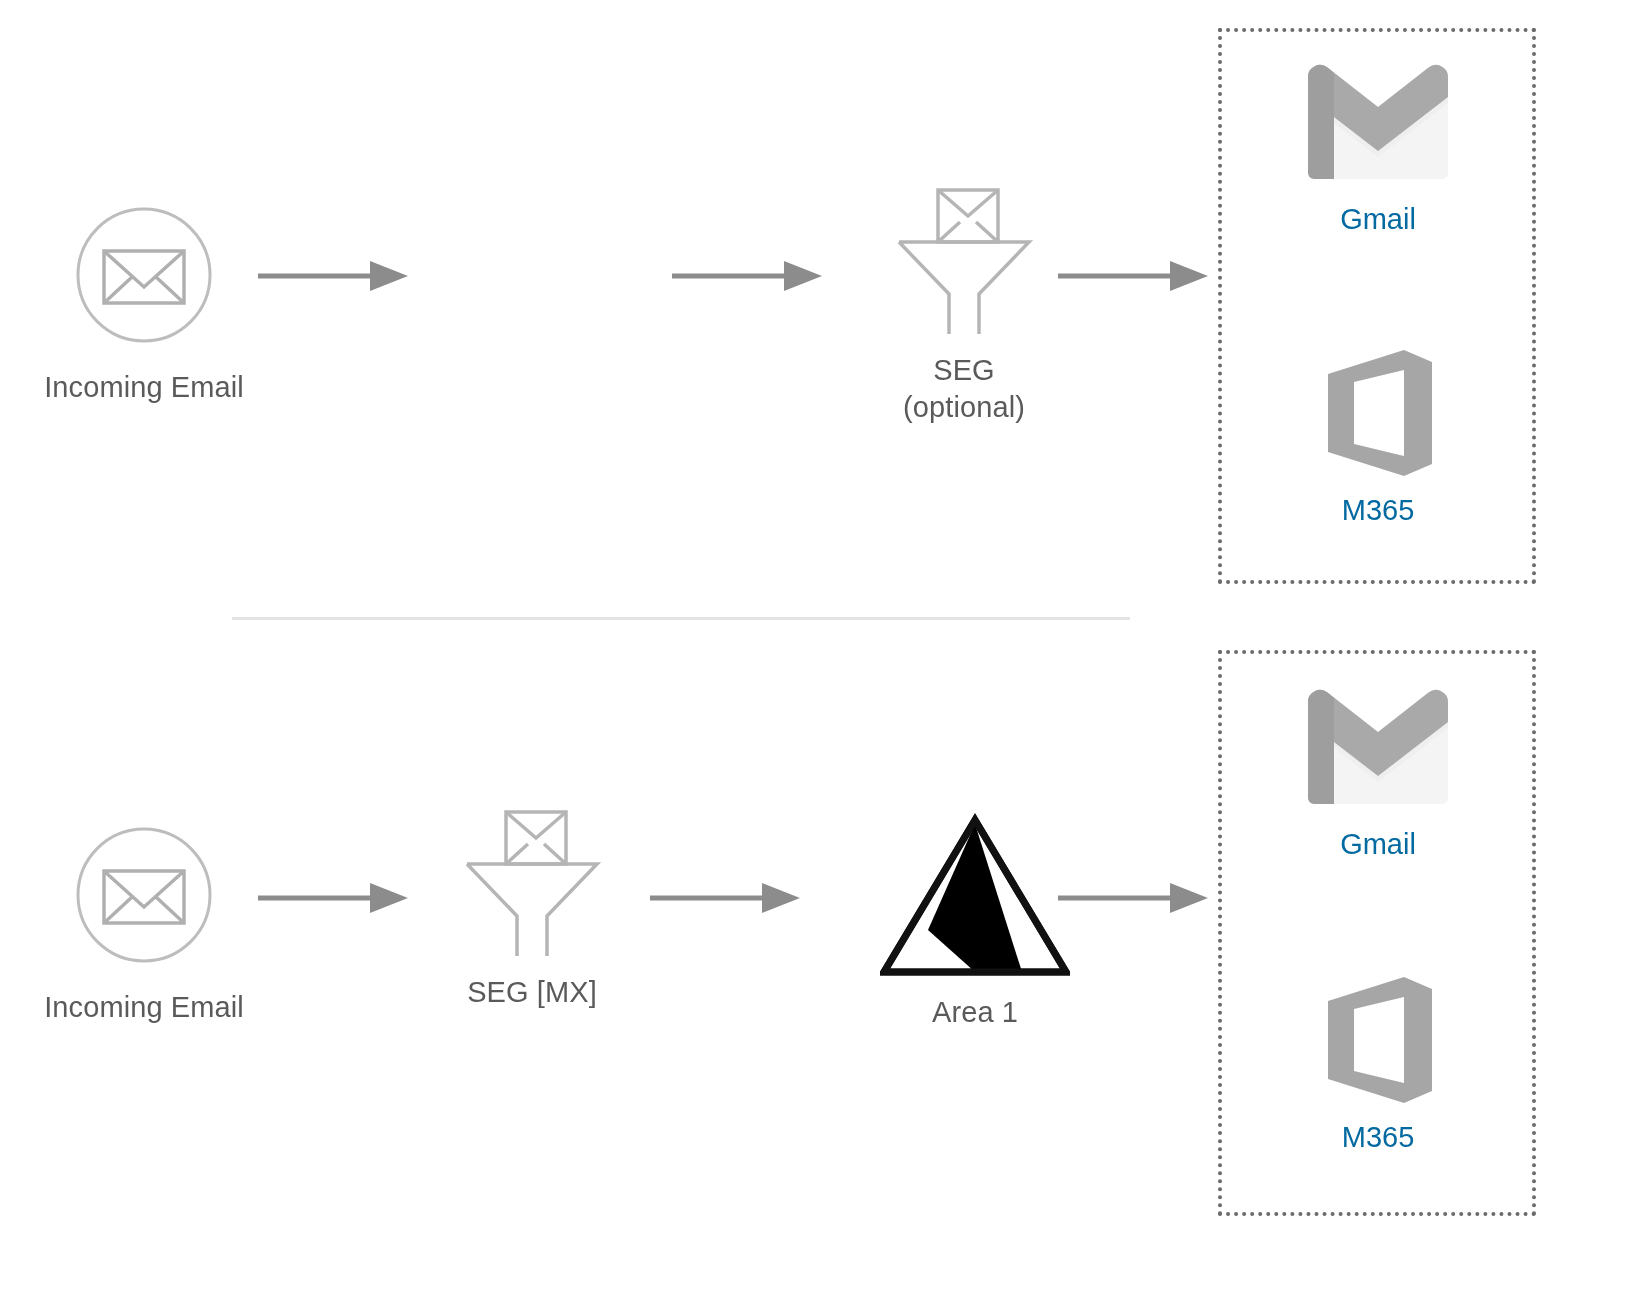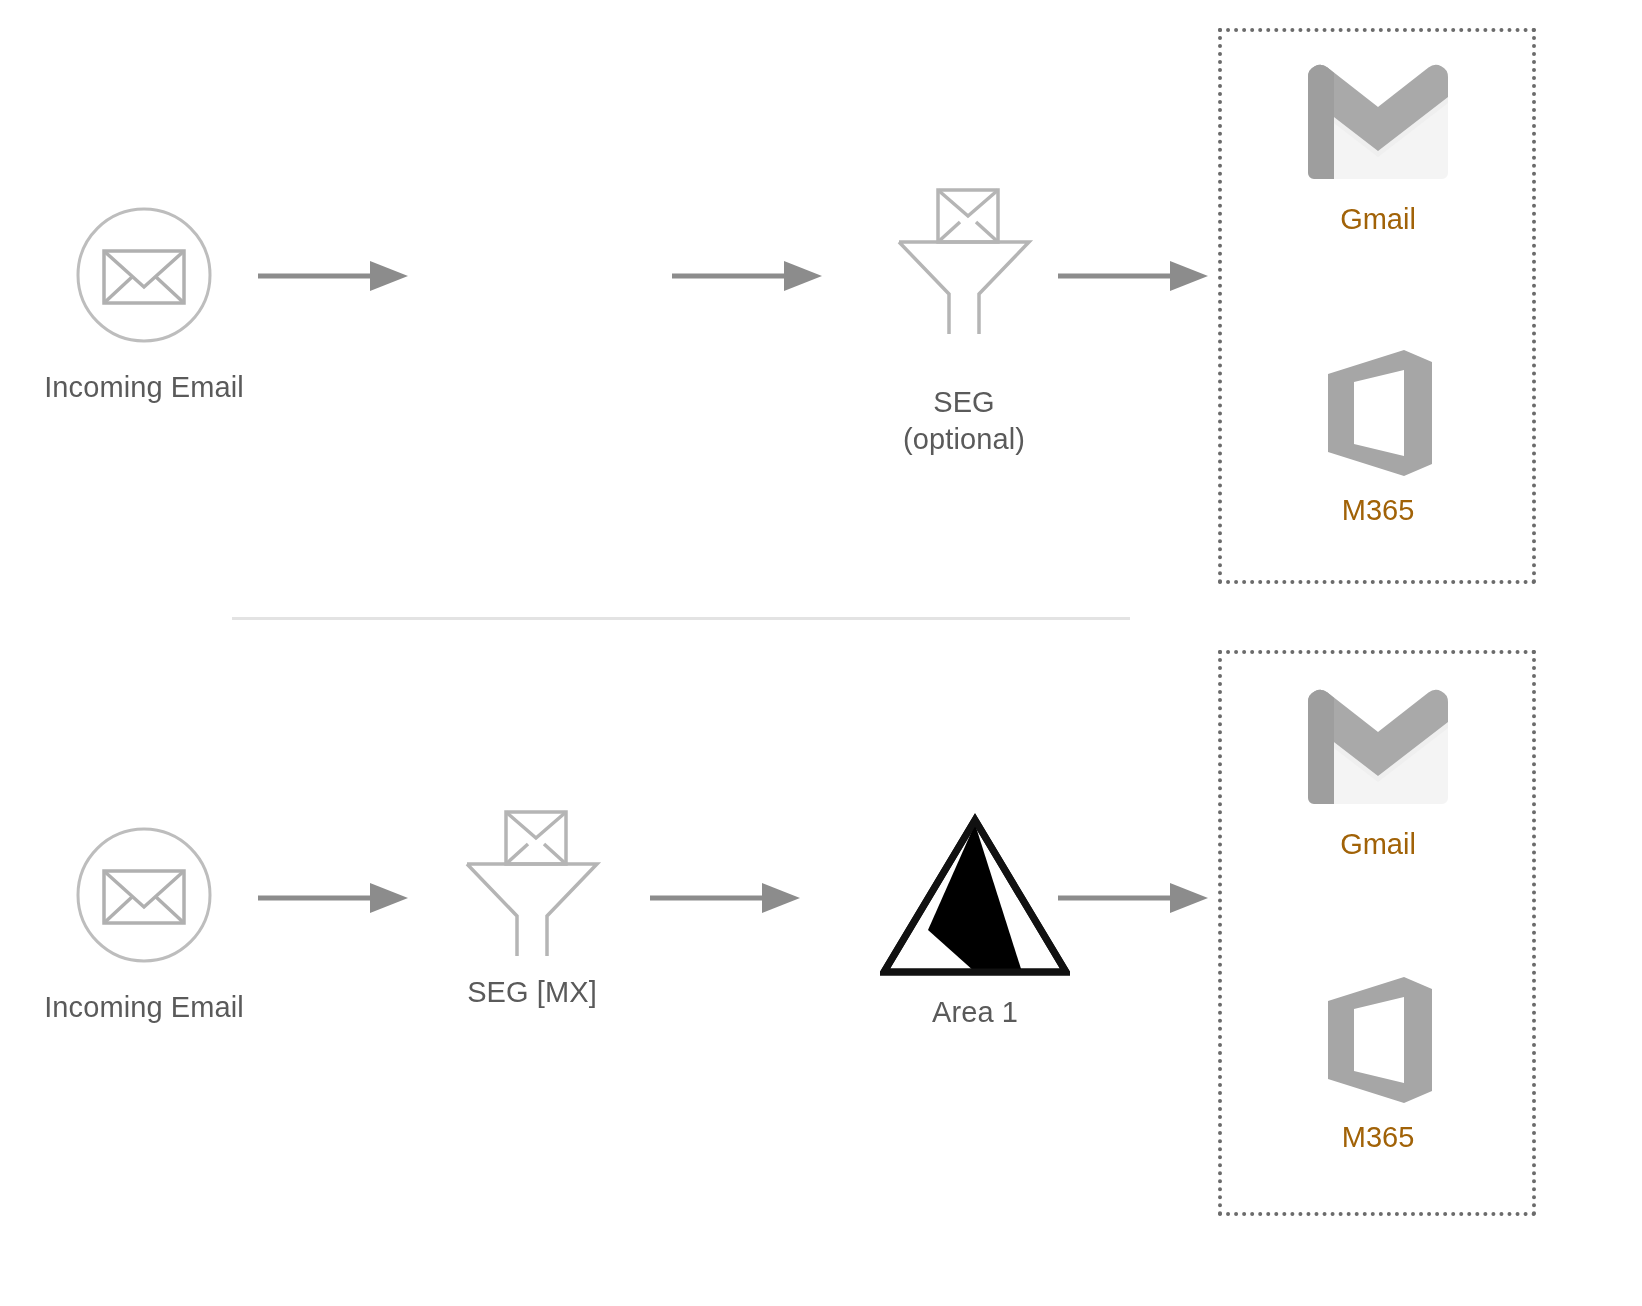--- a/index.html
+++ b/index.html
@@ -48,21 +48,21 @@
   }
   .dest-item {
     position: absolute;
     display: flex;
     flex-direction: column;
     align-items: center;
   }
   .dest-label {
     margin-top: 16px;
     font-size: 29px;
-    color: #a16207;
+    color: #0369a1;
     text-align: center;
   }
 
   
   .divider {
     position: absolute;
     background: #e3e3e3;
     height: 3px;
   }
 </style>
@@ -91,21 +91,21 @@
   </div>
 
 
   <div class="arrow" style="left:672px; top:258px;">
     <svg width="152" height="36" viewBox="0 0 152 36">
       <line x1="0" y1="18" x2="118" y2="18" stroke="#8c8c8c" stroke-width="5"></line>
       <polygon points="112,3 150,18 112,33" fill="#8c8c8c"></polygon>
     </svg>
   </div>
 
-  <div class="node" style="left:875px; top:178px; width:178px;gap:32px;">
+  <div class="node" style="left:875px; top:178px; width:178px;">
     <div class="node-art">
       <svg width="178" height="160" viewBox="0 0 178 160">
         <g fill="none" stroke="#b5b5b5" stroke-width="3.5">
           <rect x="63" y="12" width="60" height="52"></rect>
           <path d="M63 12 L93 38 L123 12"></path>
           <path d="M63 64 L85 44 M123 64 L101 44"></path>
           <path d="M24 64 L154 64 L104 116 L104 156 M24 64 L74 116 L74 156"></path>
         </g>
       </svg>
     </div>

